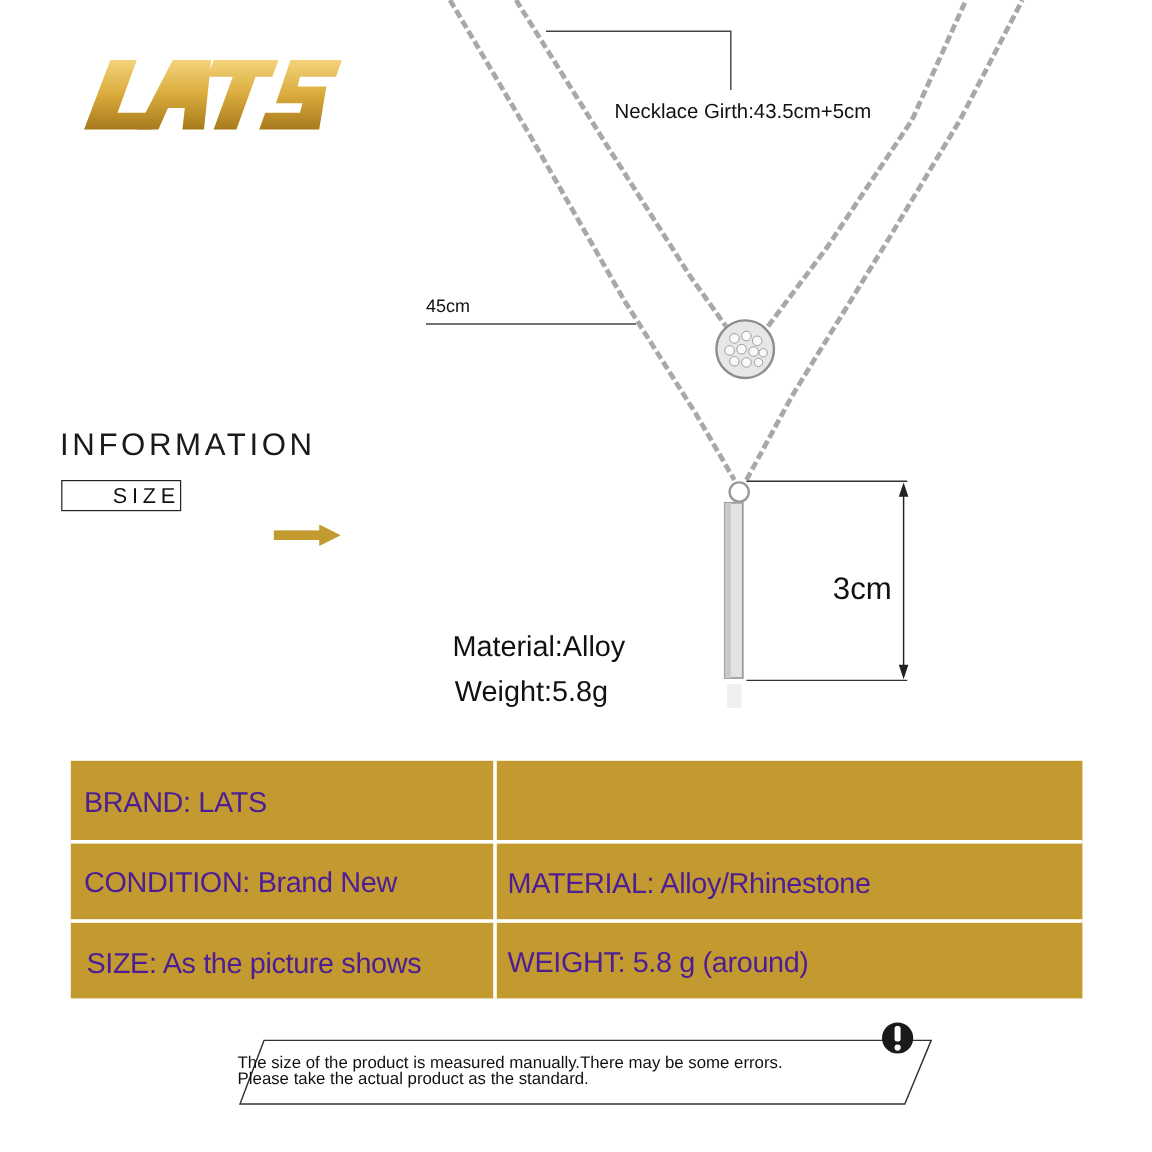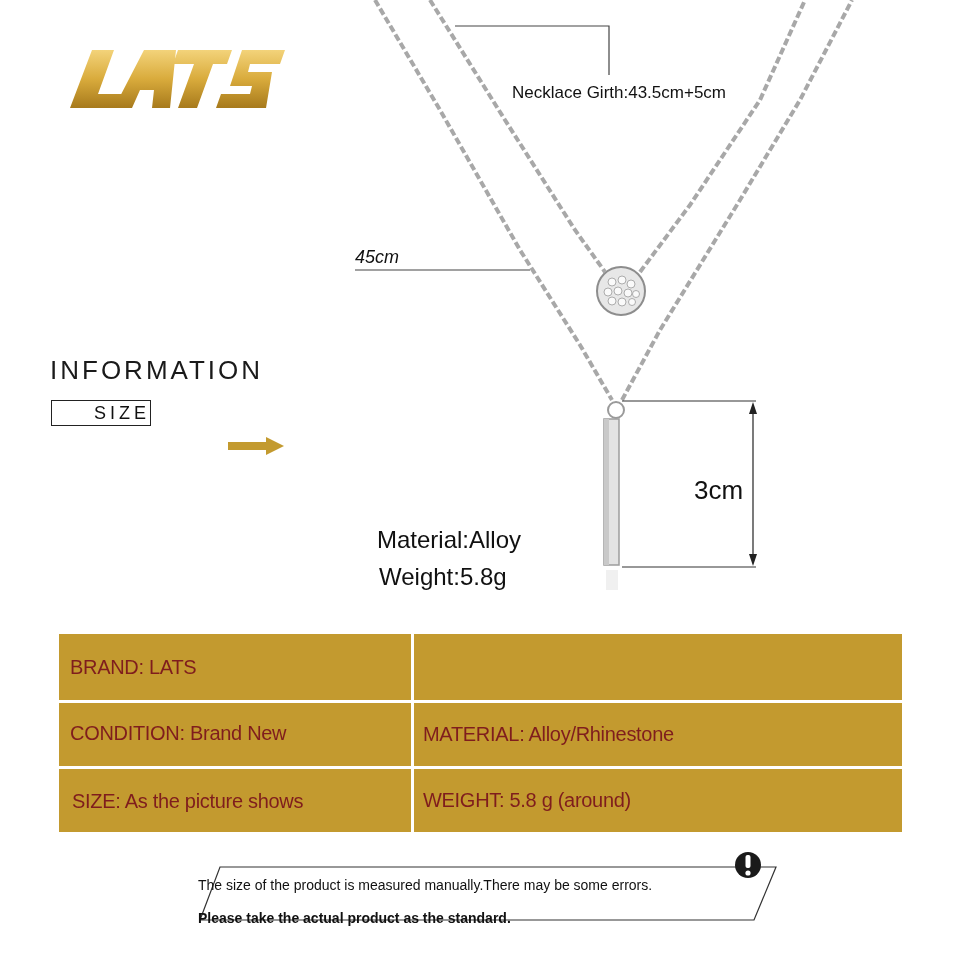--- a/index.html
+++ b/index.html
@@ -5,26 +5,26 @@
   html,body{margin:0;padding:0;background:#ffffff;}
   body{width:960px;height:960px;position:relative;overflow:hidden;font-family:"Liberation Sans",sans-serif;color:#111;}
   .abs{position:absolute;}
   #logo{left:70px;top:44px;width:215px;height:68px;}
   #info-title{left:50px;top:355px;font-size:26px;letter-spacing:3px;color:#1a1a1a;}
   #size-box{left:51px;top:400px;width:100px;height:26px;border:1.5px solid #222;box-sizing:border-box;font-size:18px;letter-spacing:4px;text-align:right;line-height:24px;}
   #arrow{left:228px;top:437px;width:56px;height:18px;}
   #chains{left:0;top:0;width:960px;height:620px;}
   .label{font-size:17px;color:#111;}
   #girth{left:512px;top:83px;}
-  #len45{left:355px;top:247px;font-size:18px;font-style:italic;}
+  #len45{left:355px;top:247px;font-size:15px;}
   #len3{left:694px;top:475px;font-size:26px;}
   #material{left:377px;top:526px;font-size:24px;}
   #weight{left:379px;top:563px;font-size:24px;}
   #spec-table{left:59px;top:634px;width:843px;height:198px;background:#c39a2f;}
-  .cell{position:absolute;color:#7f1d1d;font-size:20px;white-space:nowrap;letter-spacing:-0.3px;}
+  .cell{position:absolute;color:#4c1d95;font-size:24px;white-space:nowrap;letter-spacing:-0.3px;}
   .hline{position:absolute;left:0;width:843px;height:3px;background:#ffffff;}
   .vline{position:absolute;top:0;width:3px;height:198px;background:#ffffff;}
   #notice{left:198px;top:862px;width:580px;height:60px;}
   .notice-text{position:absolute;width:100%;font-size:14px;color:#111;}
 </style>
 </head>
 <body>
 
 <svg id="logo" class="abs" viewBox="0 0 215 68">
   <defs>
@@ -122,14 +122,14 @@
 <div id="notice" class="abs">
   <svg class="abs" style="left:0;top:0;" width="580" height="60" viewBox="0 0 580 60">
     <polygon points="22,5 578,5 556,58 2,58" fill="#ffffff" stroke="#333" stroke-width="1.2"></polygon>
   </svg>
   <svg class="abs" style="left:536px;top:-12px;" width="28" height="30" viewBox="0 0 28 30">
     <circle cx="14" cy="15" r="13" fill="#1a1a1a"></circle>
     <rect x="11.5" y="5" width="5" height="13" rx="2" fill="#fff"></rect>
     <circle cx="14" cy="23" r="2.6" fill="#fff"></circle>
   </svg>
   <div class="notice-text" style="top:15px;">The size of the product is measured manually.There may be some errors.</div>
-  <div class="notice-text" style="top:48px;font-weight:bold;">Please take the actual product as the standard.</div>
+  <div class="notice-text" style="top:28px;">Please take the actual product as the standard.</div>
 </div>
 
 </body></html>

